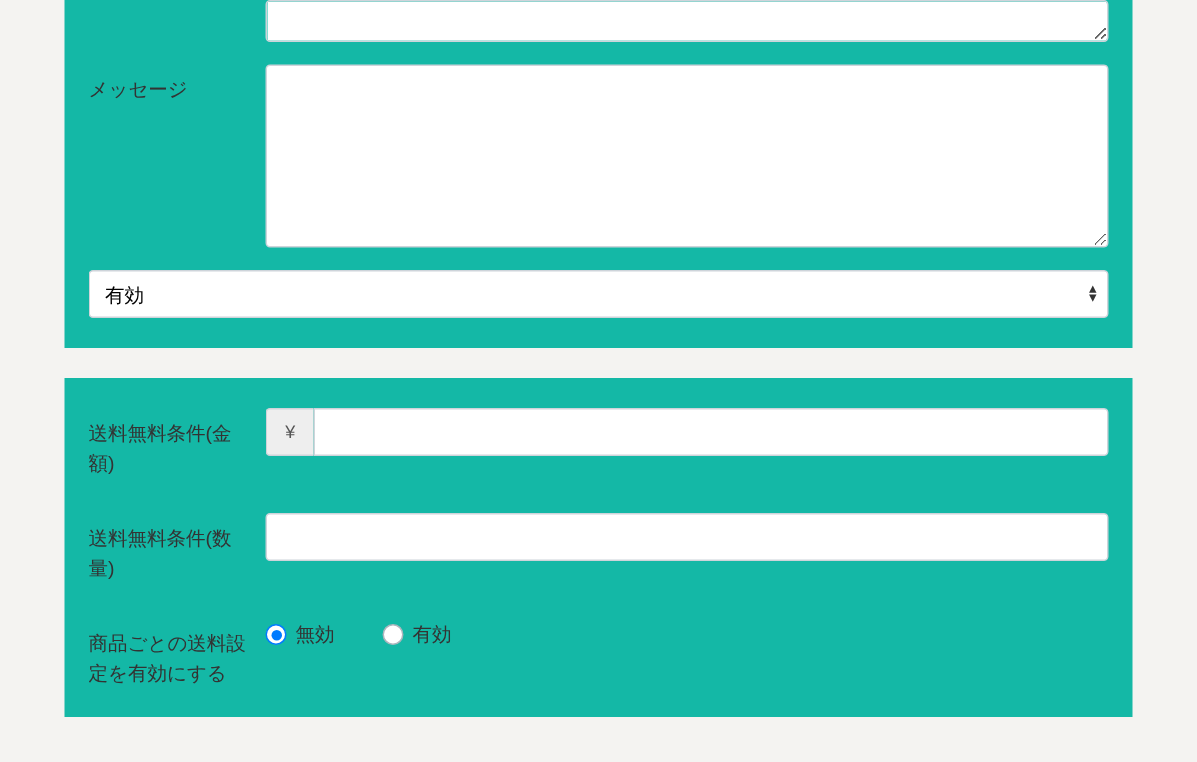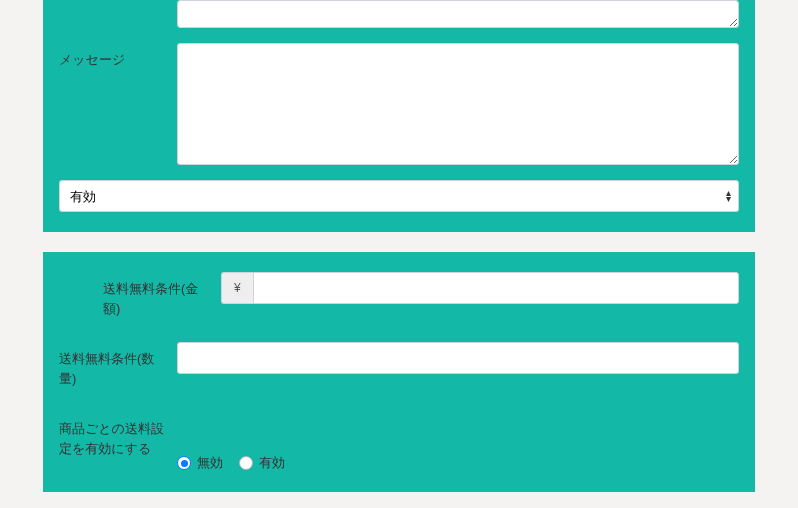--- a/index.html
+++ b/index.html
@@ -107,24 +107,23 @@
     padding: 4px 10px;
     font-family: inherit;
     font-size: 13px;
     background: #fff;
   }
   .input-group input.form-control {
     border-radius: 0 3px 3px 0;
   }
   .radio-group {
     display: flex;
-    gap: 16px;
+    gap: 32px;
     padding-top: 2px;
     align-items: center;
-    margin-top: 40px;
   }
   .radio-item {
     display: flex;
     align-items: center;
     gap: 6px;
     font-size: 13px;
     cursor: pointer;
   }
   .radio-circle {
     width: 14px;
@@ -172,21 +171,21 @@
           <option selected="">有効</option>
         </select>
         <div class="select-arrows">▴<br>▾</div>
       </div>
     </div>
   </div>
 </div>
 
 <div class="card card-bottom">
 
-  <div class="form-row" style="padding-top:20px;margin-left:44px;">
+  <div class="form-row" style="padding-top:20px;">
     <div class="form-label">送料無料条件(金額)</div>
     <div class="form-control-wrap">
       <div class="input-group">
         <div class="input-group-addon">¥</div>
         <input type="text" class="form-control" value="" style="">
       </div>
     </div>
   </div>
 
   <div class="form-row" style="padding-top:24px;">

